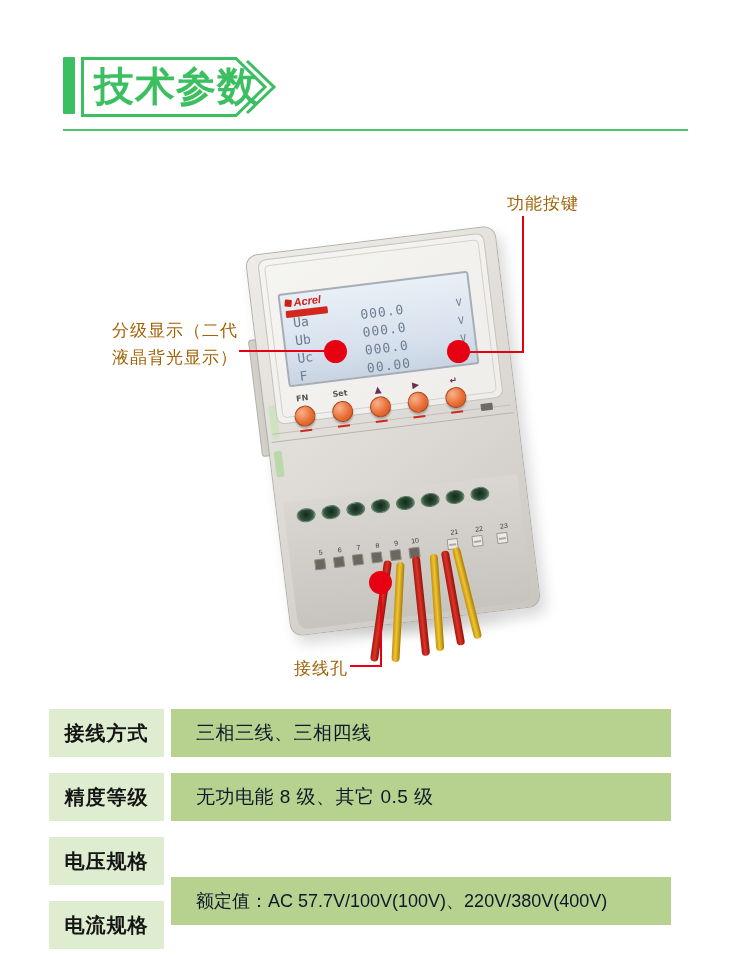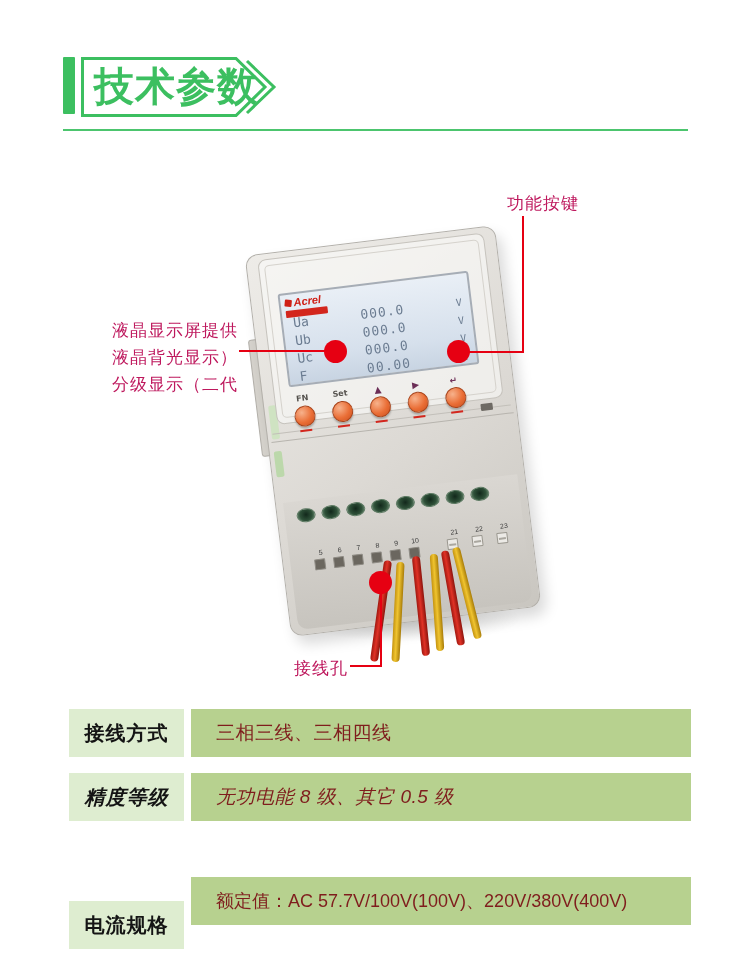--- a/index.html
+++ b/index.html
@@ -85,41 +85,41 @@
   .w2 { left:394px; top:562px; height:100px; transform:rotate(3deg); }
   .w3 { left:417px; top:556px; height:100px; transform:rotate(-6deg); }
   .w4 { left:433px; top:554px; height:97px;  transform:rotate(-4deg); }
   .w5 { left:449px; top:550px; height:96px;  transform:rotate(-10deg); }
   .w6 { left:463px; top:546px; height:94px;  transform:rotate(-14deg); }
 
   
   .callout { z-index:50; }
   .c-line { background:#e60012; }
   .c-dot { width:23px; height:23px; border-radius:50%; background:#e60012; }
-  .ann-text { font-size:17px; color:#be185d; letter-spacing:1px; z-index:51; }
+  .ann-text { font-size:17px; color:#a16207; letter-spacing:1px; z-index:51; }
   .ann-lcd-text { left:112px; top:317px; width:150px; line-height:27px; }
   .ann-btn-text { left:507px; top:192px; }
   .ann-wire-text { left:294px; top:657px;text-align:center; }
   .l-lcd-h { left:239px; top:350px; width:86px; height:2px; }
   .d-lcd { left:324px; top:340px; }
   .l-btn-v { left:522px; top:216px; width:2px; height:136px; }
   .l-btn-h { left:459px; top:351px; width:65px; height:2px; }
   .d-btn { left:447px; top:340px; }
   .d-wire { left:369px; top:571px; }
   .l-wire-v { left:380px; top:592px; width:2px; height:75px; }
   .l-wire-h { left:350px; top:665px; width:31px; height:2px; }
 
   
-  .spec-row { left:69px; width:560px; height:48px; }
-  .r0 { top:709px; } .r1 { top:773px;font-style:italic; } .r2 { top:837px; } .r3 { top:901px; }
+  .spec-row { left:49px; width:560px; height:48px; }
+  .r0 { top:709px; } .r1 { top:773px; } .r2 { top:837px; } .r3 { top:901px; }
   .spec-label { position:absolute; left:0; top:0; width:115px; height:48px;
     background:#deedd0; color:#141414; font-weight:bold; font-size:20px;
     display:flex; align-items:center; justify-content:center; letter-spacing:1px; }
   .spec-value { position:absolute; left:122px; top:0; width:500px; height:48px;
-    background:#b7d18f; color:#7f1d1d; font-size:19px; line-height:48px;
+    background:#b7d18f; color:#0f172a; font-size:19px; line-height:48px;
     padding-left:25px; white-space:nowrap; letter-spacing:0.5px; }
   .r2 .spec-value { font-size:18px; letter-spacing:0;margin-top:40px; }
 </style>
 </head>
 <body>
 
 <div class="abs title-bar"></div>
 <svg class="abs title-svg" width="200" height="60" viewBox="0 0 200 60">
   <polygon points="1.5,1.5 155,1.5 184,30 155,58.5 1.5,58.5" fill="none" stroke="#3cbf60" stroke-width="3"></polygon>
   <polyline points="166,4 193,30 166,56" fill="none" stroke="#3cbf60" stroke-width="3"></polyline>
@@ -238,23 +238,22 @@
 </div>
 
 <div class="abs wire red w1"></div>
 <div class="abs wire yellow w2"></div>
 <div class="abs wire red w3"></div>
 <div class="abs wire yellow w4"></div>
 <div class="abs wire red w5"></div>
 <div class="abs wire yellow w6"></div>
 
 <div class="abs ann-text ann-lcd-text">
-  <div>液晶显示屏提供</div>
+  <div>分级显示（二代</div>
   <div>液晶背光显示）</div>
-  <div>分级显示（二代</div>
 </div>
 <div class="abs callout c-line l-lcd-h"></div>
 <div class="abs callout c-dot d-lcd"></div>
 
 <div class="abs ann-text ann-btn-text">功能按键</div>
 <div class="abs callout c-line l-btn-v"></div>
 <div class="abs callout c-line l-btn-h"></div>
 <div class="abs callout c-dot d-btn"></div>
 
 <div class="abs callout c-dot d-wire"></div>
@@ -264,17 +263,18 @@
 
 <div class="abs spec-row r0">
   <div class="spec-label">接线方式</div>
   <div class="spec-value">三相三线、三相四线</div>
 </div>
 <div class="abs spec-row r1">
   <div class="spec-label">精度等级</div>
   <div class="spec-value">无功电能 8 级、其它 0.5 级</div>
 </div>
 <div class="abs spec-row r2">
+  <div class="spec-label">电压规格</div>
   <div class="spec-value">额定值：AC 57.7V/100V(100V)、220V/380V(400V)</div>
 </div>
 <div class="abs spec-row r3">
   <div class="spec-label">电流规格</div>
 </div>
 
 </body></html>

